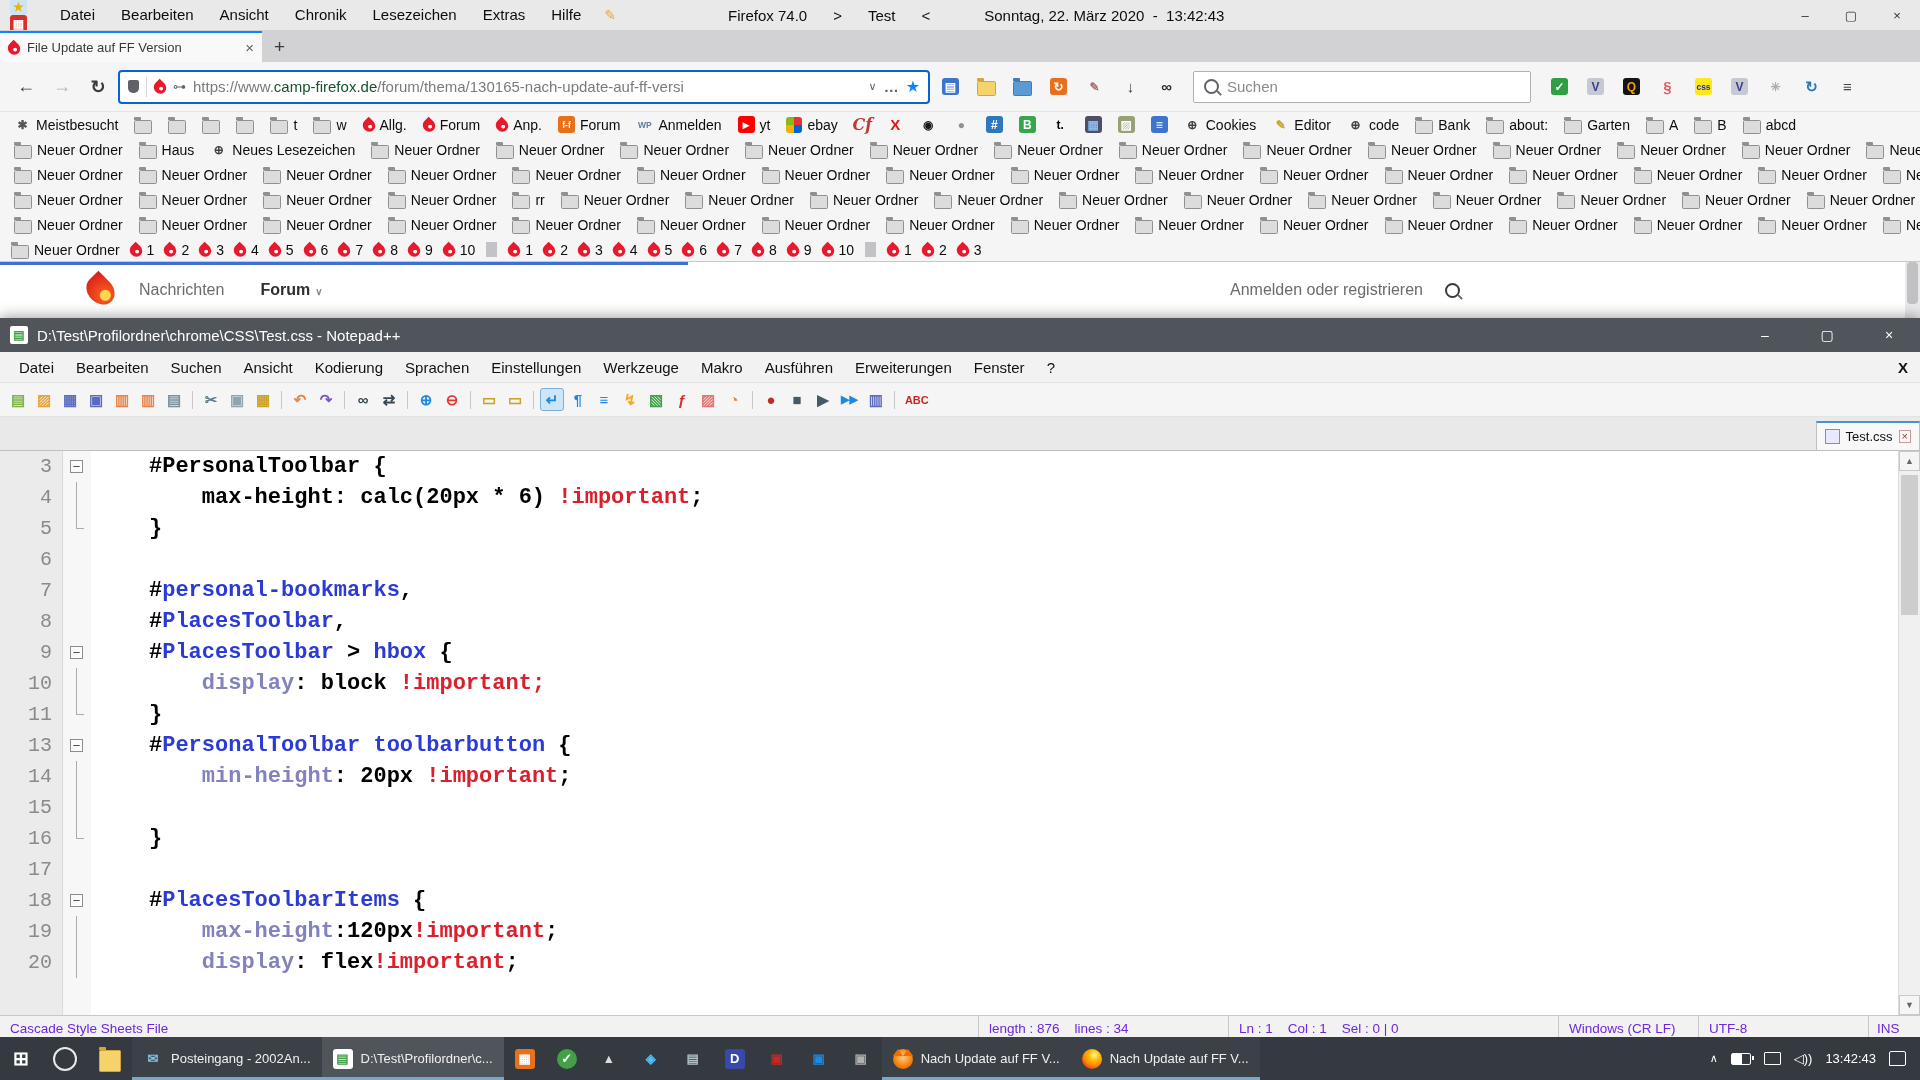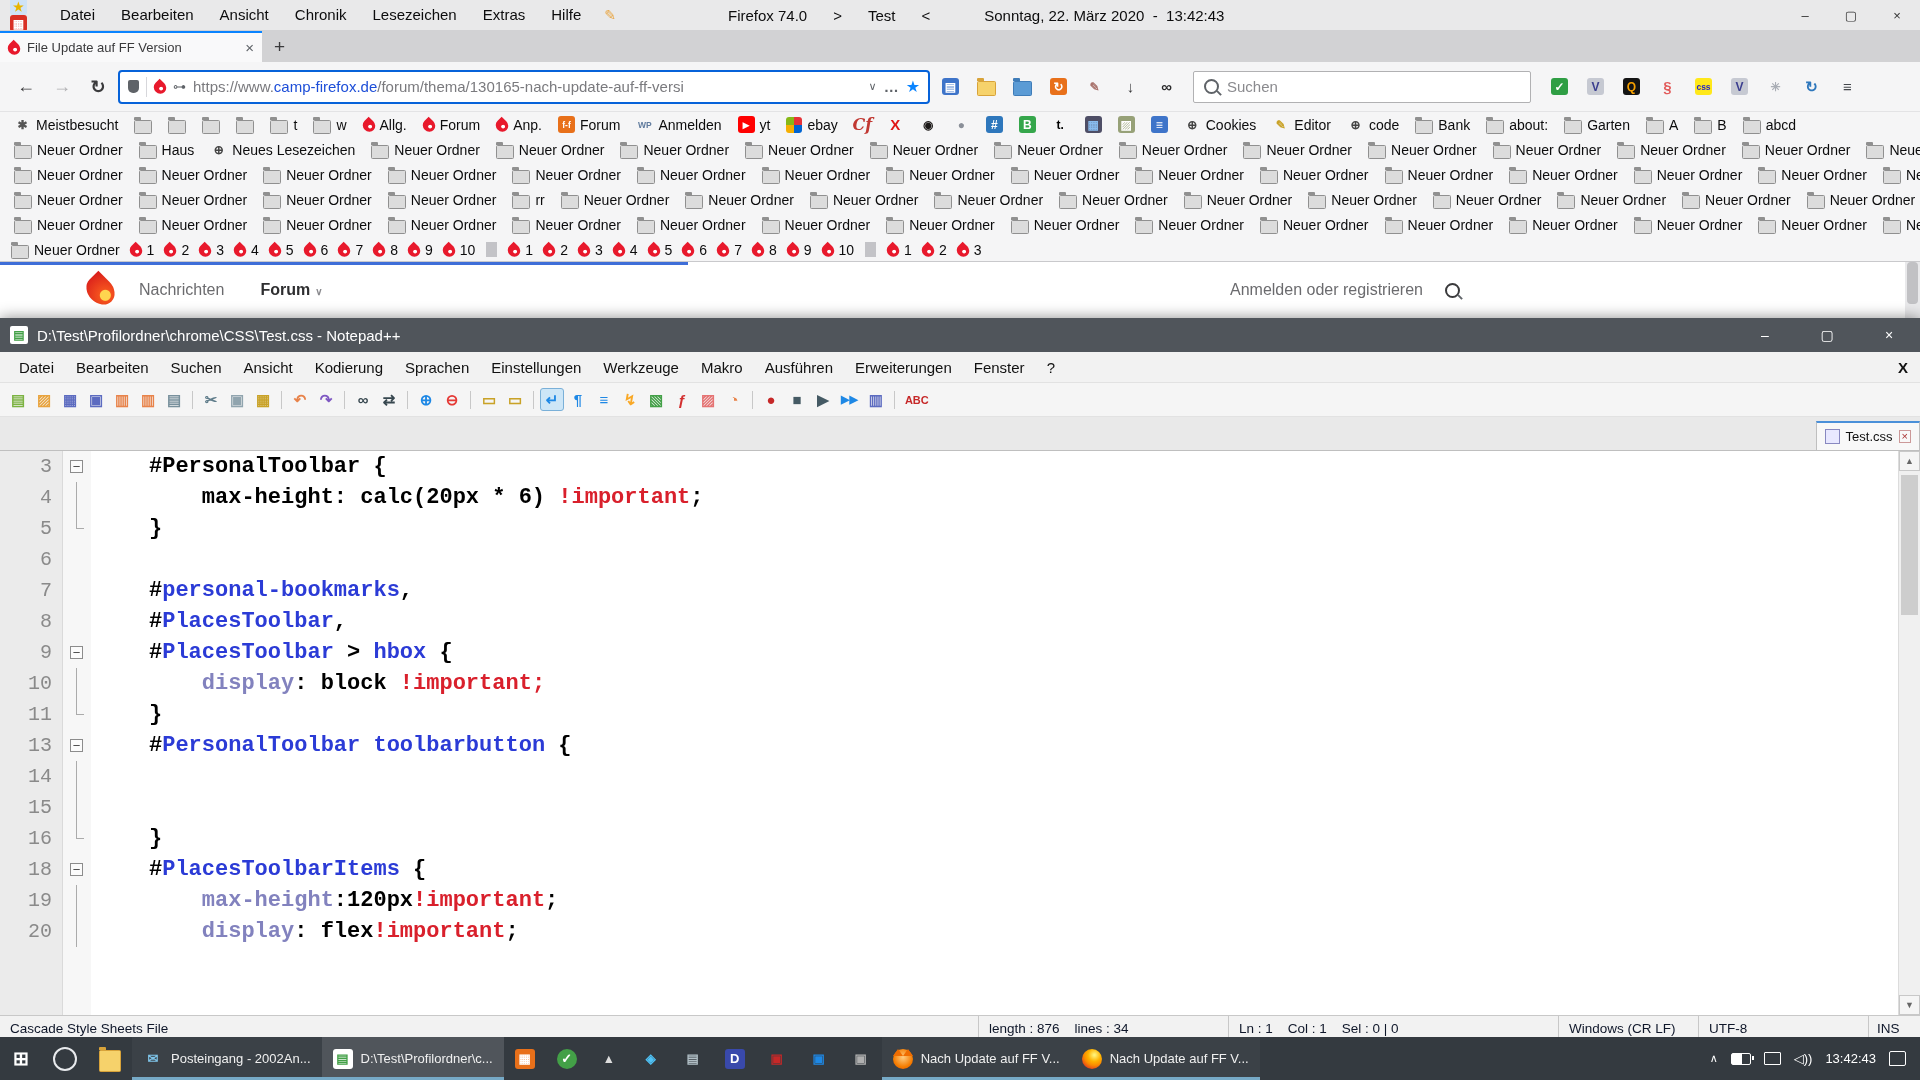--- a/index.html
+++ b/index.html
@@ -25,21 +25,21 @@
   .newtab{font-size:19px;color:#3A3A3C;padding:0 12px;line-height:30px;}
 
   
   #ff-navbar{top:62px;height:50px;background:#F5F5F6;display:flex;align-items:center;padding:0 10px;gap:4px;border-bottom:1px solid #E3E3E5;}
   .nav-arrow{width:32px;text-align:center;font-size:18px;font-weight:700;color:#3B3B3D;}
   .nav-arrow.dim{color:#B0B0B3;}
   .urlbar{width:812px;height:34px;background:#fff;border:2px solid #0662D9;border-radius:4px;display:flex;align-items:center;padding:0 8px;box-sizing:border-box;gap:7px;}
   .urlbar .sep{width:1px;height:20px;background:#D7D7DB;}
   .url-text{font-size:15px;white-space:nowrap;overflow:hidden;flex:1;}
   .url-scheme,.url-path{color:#7A7A7E;}
-  .url-domain{color:#1d4ed8;}
+  .url-domain{color:#14532d;}
   .url-chev{color:#5F6368;font-size:11px;}
   .url-dots{color:#5F6368;font-size:15px;font-weight:700;}
   .url-star{color:#0A84FF;font-size:16px;}
   .key-ico{color:#5F6368;font-size:13px;}
   .navlist{display:flex;align-items:center;gap:3px;}
   .nvbtn{width:33px;height:32px;display:flex;align-items:center;justify-content:center;}
   .searchbar{width:338px;height:32px;background:#fff;border:1px solid #B1B1B3;border-radius:2px;display:flex;align-items:center;padding:0 10px;box-sizing:border-box;gap:8px;margin-left:6px;}
   .search-ph{font-size:15px;color:#8A8A8E;}
 
   
@@ -119,21 +119,21 @@
   .fold.icon-fmid::before{content:"";position:absolute;left:13px;top:0;width:1px;height:31px;background:#ABABAB;}
   .fold.icon-fend::before{content:"";position:absolute;left:13px;top:0;width:1px;height:16px;background:#ABABAB;}
   .fold.icon-fend::after{content:"";position:absolute;left:13px;top:15px;width:8px;height:1px;background:#ABABAB;}
   .ecode{padding-left:58px;font-family:"Liberation Mono","DejaVu Sans Mono",monospace;font-size:22px;font-weight:700;white-space:pre;}
   .tk-pl{color:#000;} .tk-id{color:#2B3BD6;} .tk-pr{color:#8282BE;} .tk-im{color:#D9202C;}
   .npp-scroll{position:absolute;right:0;top:0;width:21px;height:100%;background:#F0F0F0;border-left:1px solid #DCDCDC;}
   .sb-btn{height:20px;display:flex;align-items:center;justify-content:center;font-size:9px;color:#666;background:#F5F5F5;border:1px solid #C8C8C8;box-sizing:border-box;}
   .sb-btn.down{position:absolute;bottom:0;left:0;right:0;}
   .sb-thumb{position:absolute;left:2px;right:2px;top:24px;height:140px;background:#CDCDCD;}
 
-  .npp-status{height:25px;background:#F2F2F2;border-top:1px solid #C8C8C8;display:flex;align-items:center;font-size:13.5px;color:#0f172a;}
+  .npp-status{height:25px;background:#F2F2F2;border-top:1px solid #C8C8C8;display:flex;align-items:center;font-size:13.5px;color:#6d28d9;}
   .st-field{white-space:pre;padding:0 10px;height:100%;display:flex;align-items:center;border-left:1px solid #C8C8C8;box-sizing:border-box;}
   .st-field.first{flex:1;border-left:none;}
   .st-len{width:250px;} .st-pos{width:330px;} .st-eol{width:140px;} .st-enc{width:170px;} .st-ins{width:52px;padding-left:8px;}
 
   
   #taskbar{top:1037px;height:43px;background:#343A40;display:flex;align-items:stretch;color:#F0F0F0;}
   .tb-app{display:flex;align-items:center;gap:8px;padding:0 11px;max-width:262px;box-sizing:border-box;position:relative;}
   .tb-app .bicon{width:20px;height:20px;font-size:13px;}
   .tb-app.start .bicon{font-size:19px;color:#fff;}
   .tb-app.round .bicon{border-radius:50%;}
@@ -895,29 +895,35 @@
           <span class="ecode"><span class="tk-pl">}</span></span>
         </div>
           <div class="eline">
           <span class="lnum">13</span>
           <span class="fold icon-fopen"></span>
           <span class="ecode"><span class="tk-pl">#</span><span class="tk-id">PersonalToolbar</span><span class="tk-pl"> </span><span class="tk-id">toolbarbutton</span><span class="tk-pl"> {</span></span>
         </div>
           <div class="eline">
           <span class="lnum">14</span>
           <span class="fold icon-fmid"></span>
+          <span class="ecode"><span class="tk-pl">    </span><span class="tk-pr">min-height</span><span class="tk-pl">: 20px </span><span class="tk-im">!important</span><span class="tk-pl">;</span></span>
         </div>
           <div class="eline">
           <span class="lnum">15</span>
           <span class="fold icon-fmid"></span>
         </div>
           <div class="eline">
           <span class="lnum">16</span>
           <span class="fold icon-fend"></span>
           <span class="ecode"><span class="tk-pl">}</span></span>
+        </div>
+          <div class="eline">
+          <span class="lnum">17</span>
+          <span class="fold"></span>
+          <span class="ecode"></span>
         </div>
           <div class="eline">
           <span class="lnum">18</span>
           <span class="fold icon-fopen"></span>
           <span class="ecode"><span class="tk-pl">#</span><span class="tk-id">PlacesToolbarItems</span><span class="tk-pl"> {</span></span>
         </div>
           <div class="eline">
           <span class="lnum">19</span>
           <span class="fold icon-fmid"></span>
           <span class="ecode"><span class="tk-pl">    </span><span class="tk-pr">max-height</span><span class="tk-pl">:120px</span><span class="tk-im">!important</span><span class="tk-pl">;</span></span>

